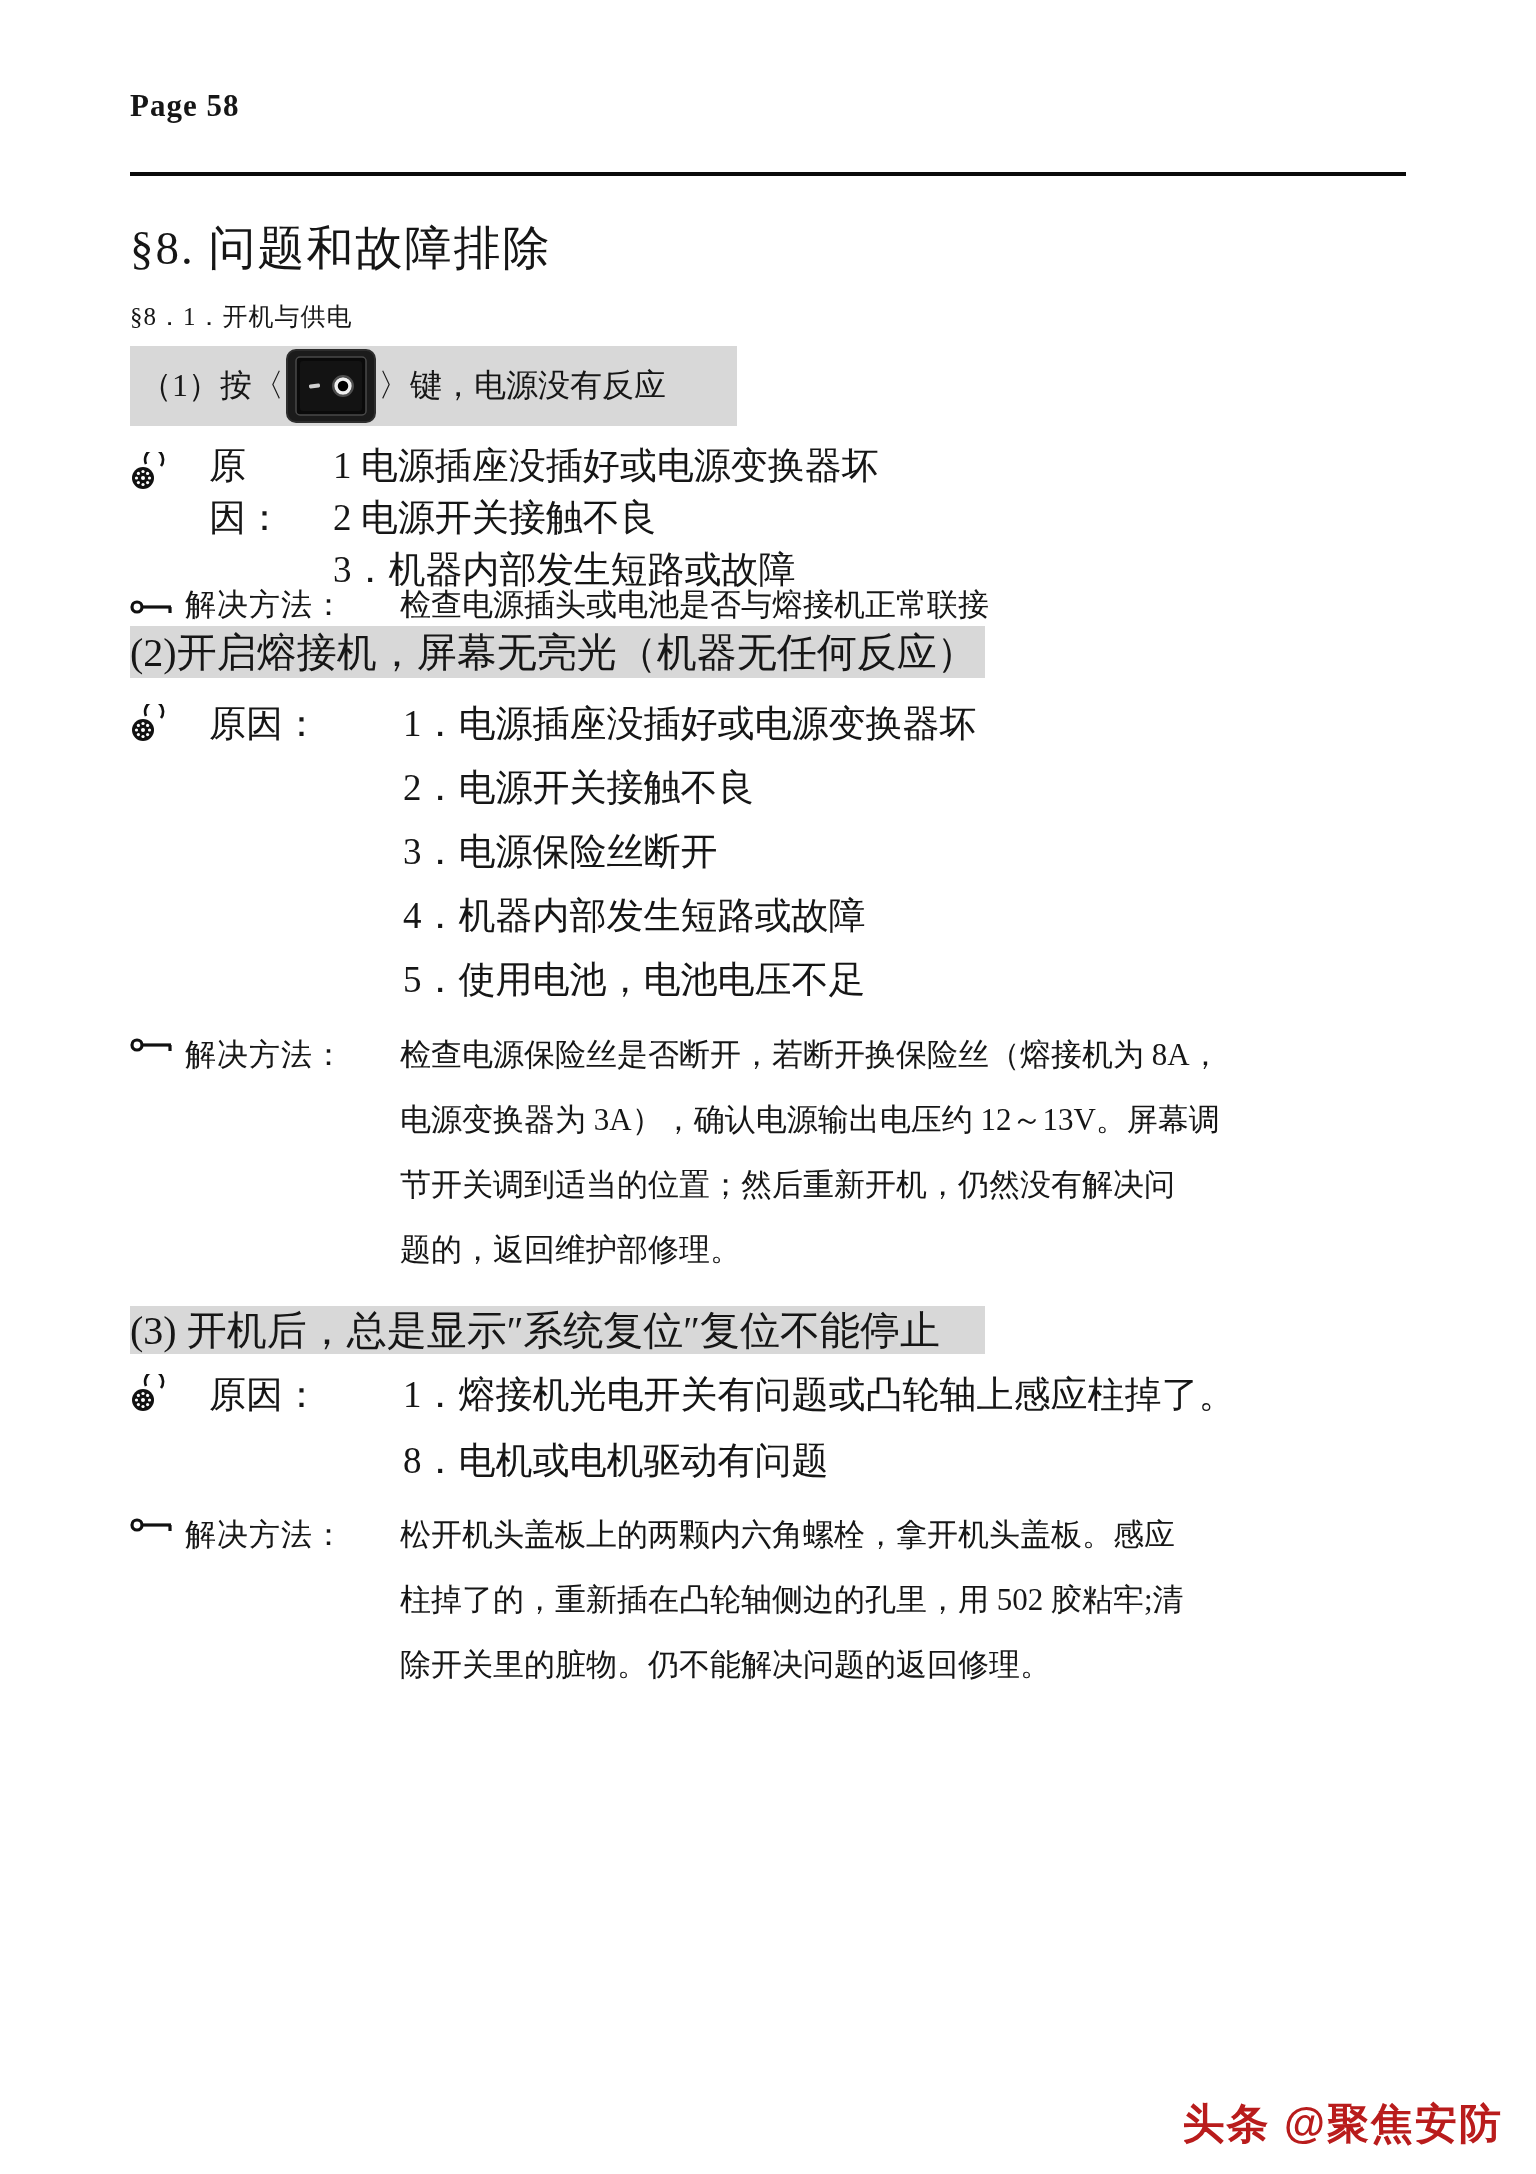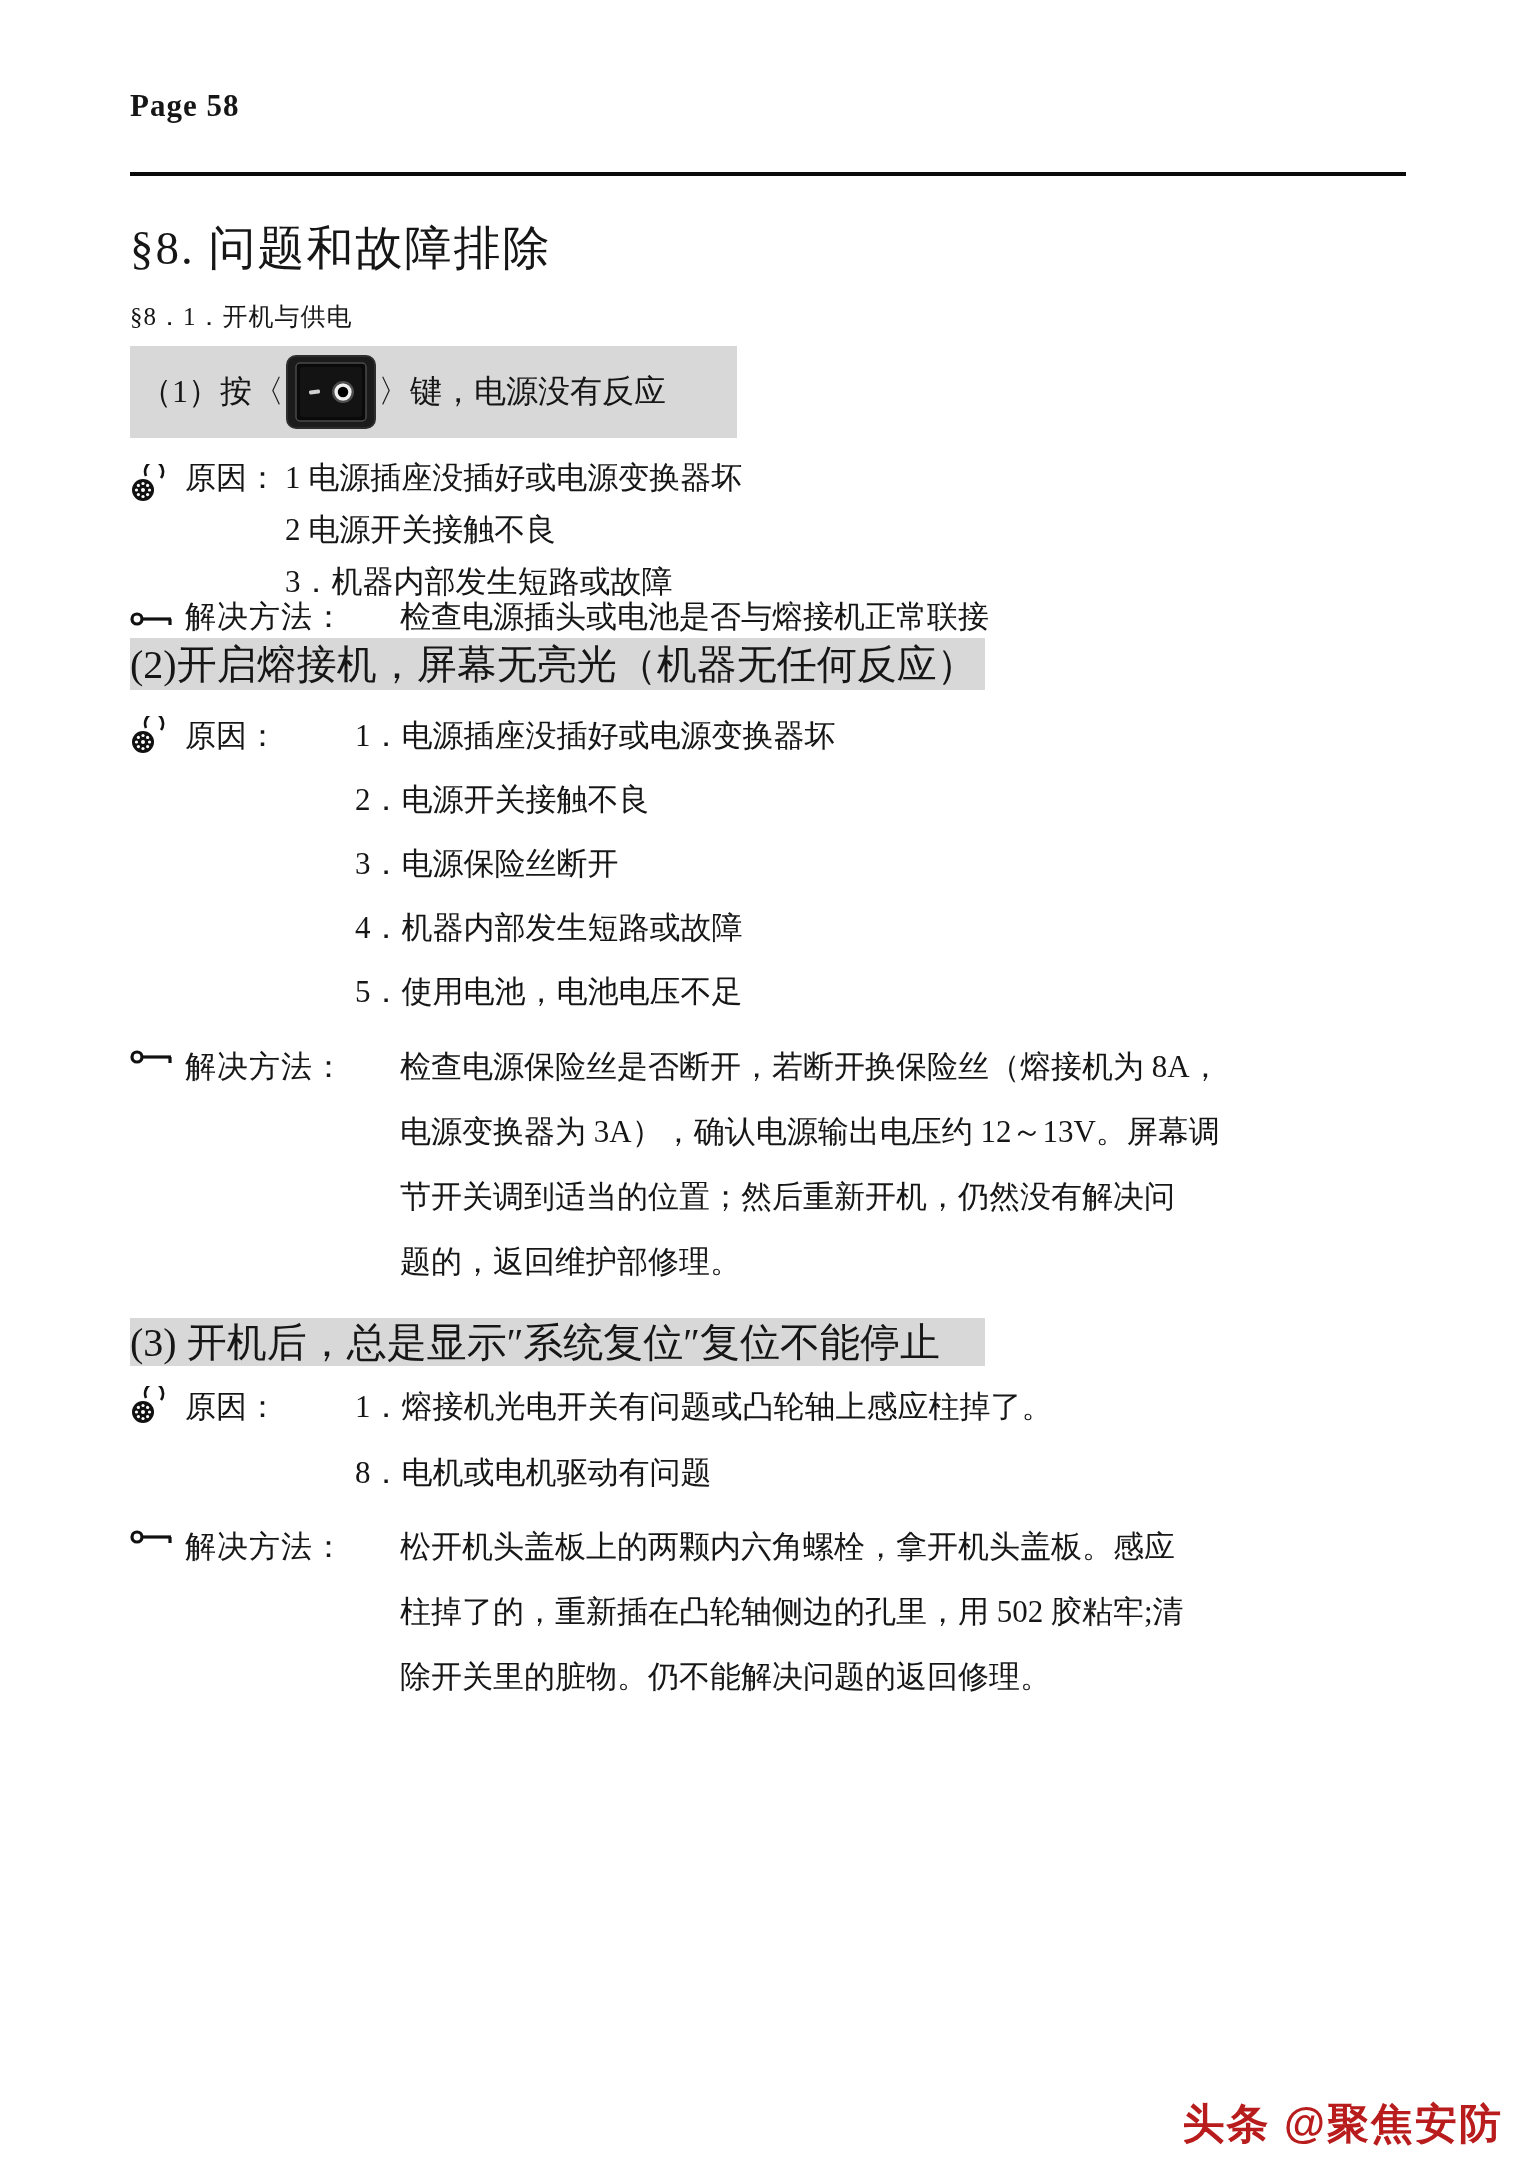--- a/index.html
+++ b/index.html
@@ -17,37 +17,37 @@
   .rule{
     height:0;border:0;border-top:4px solid #0a0a0a;
     margin:46px 0 0 0;width:1276px;
   }
 
   .h1{font-size:47px;line-height:60px;margin-top:42px;letter-spacing:2px;}
   .h2{font-size:25px;line-height:46px;margin-top:16px;letter-spacing:1px;}
 
   .band{background:#d8d8d8;}
   .band1{
-    margin-top:6px;height:92px;width:607px;
+    margin-top:6px;height:80px;width:607px;
     display:flex;align-items:center;
     font-size:32px;padding-left:10px;box-sizing:border-box;
   }
   .band1 .switch{display:inline-block;margin:0 2px;line-height:0;}
   .bandline{
     margin-top:0;font-size:40px;box-sizing:border-box;
     display:flex;align-items:center;padding-left:0;
   }
   .band2{width:855px;height:52px;}
   .band3{width:855px;height:48px;margin-top:24px;}
 
   .row{display:flex;}
   .bullet{width:55px;flex:0 0 55px;display:flex;align-items:center;line-height:0;}
   .bullet svg{display:block;}
 
-  .cause{font-size:31px;}
+  .cause{font-size:37px;gap:24px;}
   .cause .clabel{flex:0 0 auto;}
   .c1{margin-top:14px;}
   .c1 .clabel{width:100px;}
   .c1 .item{line-height:52px;}
   .c1 .bullet,.c1 .clabel{line-height:52px;}
   .c2{margin-top:14px;}
   .c2 .clabel{width:170px;}
   .c2 .item{line-height:64px;}
   .c2 .bullet,.c2 .clabel{line-height:64px;}
   .c3{margin-top:8px;}

